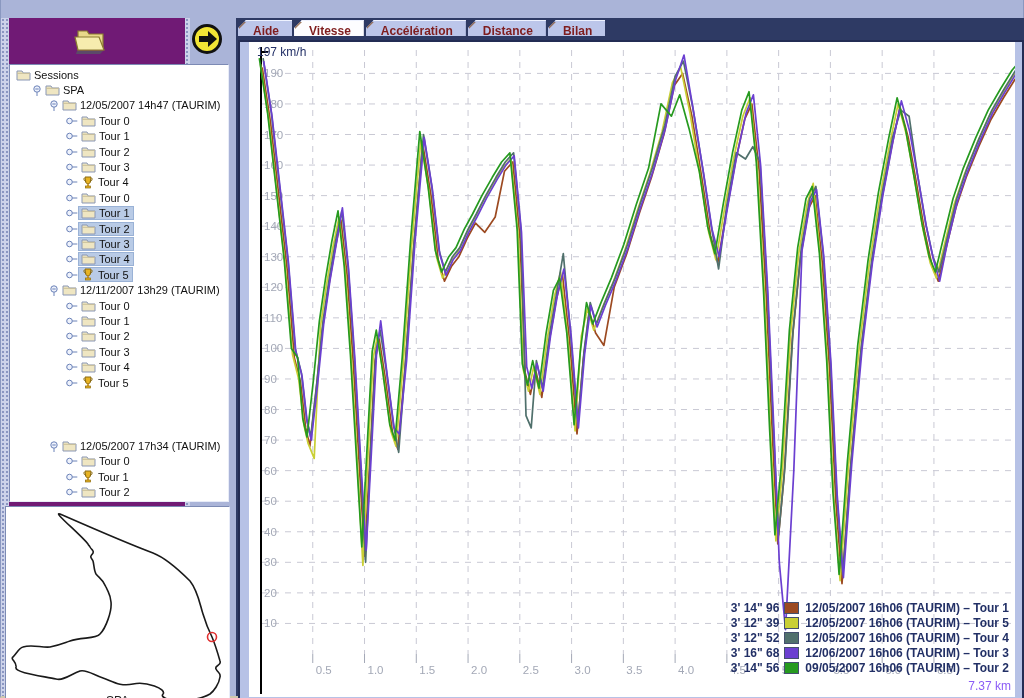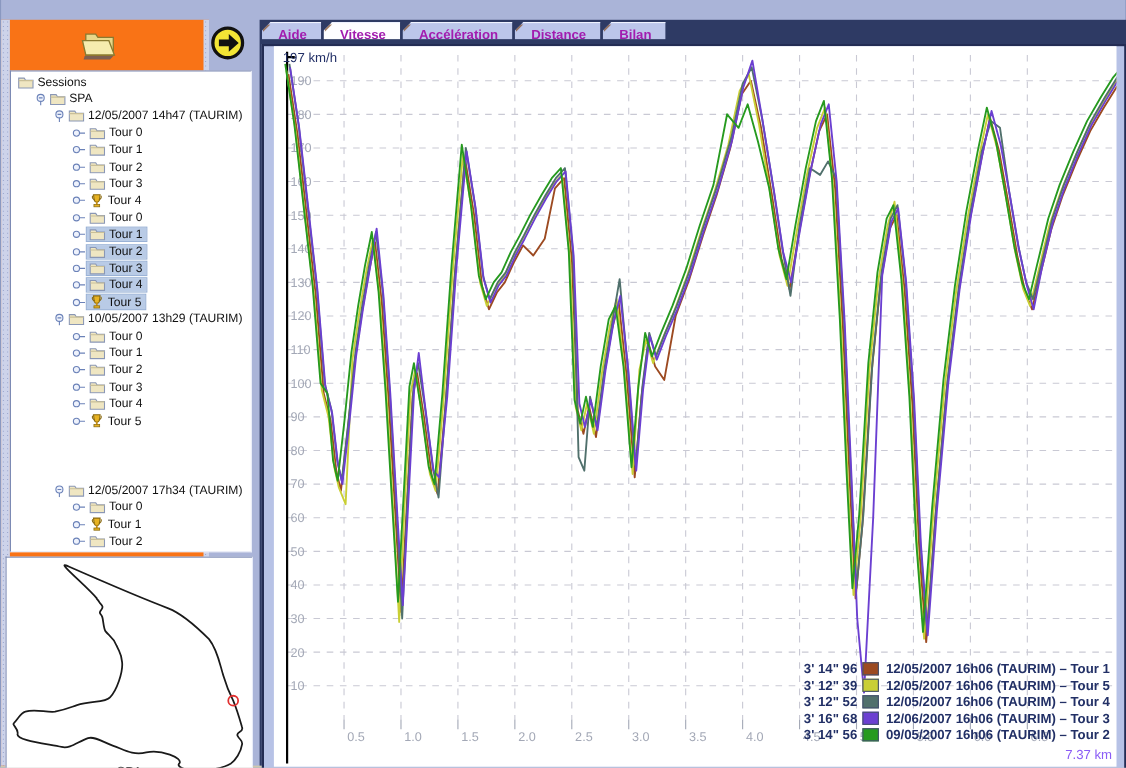--- a/index.html
+++ b/index.html
@@ -14,21 +14,21 @@
     border-bottom:1px solid #3a5e96; }
   .java-icon { position:absolute; left:4px; top:2px; width:14px; height:14px; }
   .win-title { position:absolute; left:442px; top:2px; transform:translateX(-50%);
     color:#ffffff; font-size:12px; font-weight:bold; letter-spacing:0.2px;
     text-shadow:1px 1px 1px rgba(30,50,90,.5); white-space:nowrap; }
   .win-btns { position:absolute; right:4px; top:2px; display:flex; gap:3px; }
   .win-btn { width:14px; height:13px; background:#cfe0f6; border:1px solid #8cabd4;
     border-radius:2px; color:#2a4a8e; font-size:9px; line-height:11px; text-align:center;
     font-weight:bold; cursor:default; }
   
-  .left-col { position:absolute; left:0; top:18px; width:189px; height:678px; background:#f97316; }
+  .left-col { position:absolute; left:0; top:18px; width:189px; height:678px; background:#701a75; }
   .speckle { background:#cdd3ea;
     background-image:radial-gradient(#8a96c2 26%, rgba(0,0,0,0) 27%);
     background-size:4px 4px; }
   .left-edge { position:absolute; left:0; top:0; width:8px; height:100%; }
   .right-edge { position:absolute; right:0; top:0; width:5px; height:100%; }
   .toolbar { position:absolute; left:8px; top:0; width:220px; height:44px; }
   .tool-btn { position:absolute; top:3px; width:40px; height:38px; background:none; border:none; }
   .tree-panel { position:absolute; left:8px; top:46px; width:220px; height:438px;
     background:#ffffff; border:1px solid #7c8ab4; border-bottom-color:#e8ecf8;
     border-right-color:#e8ecf8; overflow:hidden; padding:2px 0 0 1px; }
@@ -39,21 +39,21 @@
   .tree-label { padding:0 3px; }
   .map-panel { position:absolute; left:4px; top:488px; width:225px; height:206px;
     background:#ffffff; border:1px solid #7c8ab4; border-bottom-color:#e8ecf8;
     border-right-color:#e8ecf8; }
   .map-label { position:absolute; left:50%; bottom:3px; transform:translateX(-50%);
     font-size:12px; color:#222; }
   
   .main-panel { position:absolute; left:235px; top:18px; width:788px; height:678px;
     background:#2e3a64; }
   .tabbar { position:absolute; left:2px; top:2px; right:0; height:20px; display:flex; gap:2px; }
-  .tab { height:16px; padding:3px 13px 0 15px; background:#bcc6ea; color:#a21caf;
+  .tab { height:16px; padding:3px 13px 0 15px; background:#bcc6ea; color:#7f1d1d;
     font-size:12px; font-weight:bold;
     clip-path:polygon(8px 0, 100% 0, 100% 100%, 0 100%, 0 8px);
     border-top:1px solid #eef2ff; cursor:default; position:relative; }
   .tab::before { content:""; position:absolute; left:1px; top:1px; width:7px; height:7px;
     background:#8a5a3a; clip-path:polygon(0 0, 100% 0, 0 100%); opacity:.8; }
   .tab.selected { background:#fdfdff; }
   .chart-frame { position:absolute; left:2px; top:22px; width:786px; height:672px;
     background:#b7c2e6; border:2px solid #232c54; }
   .plot { position:absolute; left:9px; top:0px; width:766px; height:655px; background:#ffffff; }
   .plot svg { position:absolute; left:0; top:0; }
@@ -277,21 +277,21 @@
         <div class="tree-row" style="padding-left: 37px;">
           <svg class="hicon" width="12" height="12" viewBox="0 0 12 12">
             <circle cx="6" cy="5" r="3.2" fill="#eef2fc" stroke="#6b82b8"></circle>
             <path d="M6 8.2 L6 12 M4.3 5 l3.4 0" stroke="#6b82b8" fill="none"></path>
           </svg>
           <span class="" style="display:flex;align-items:center">
             <svg class="hicon" width="15" height="12" viewBox="0 0 15 12" style="margin-left:2px">
               <path d="M1 2 l5 0 1.3 2 6.7 0 0 7 -13 0z" fill="#efe6c2" stroke="#8a97b5"></path>
               <path d="M1 4.3 l13 0" stroke="#c9bf98" fill="none"></path>
             </svg>
-            <span class="tree-label">10/05/2007 13h29 (TAURIM)</span>
+            <span class="tree-label">12/11/2007 13h29 (TAURIM)</span>
           </span>
         </div>
         <div class="tree-row" style="padding-left: 54px;">
           <svg class="hicon" width="14" height="12" viewBox="0 0 14 12">
             <circle cx="4.5" cy="6" r="2.8" fill="#eef2fc" stroke="#6b82b8"></circle>
             <path d="M7.3 6 l5 0" stroke="#6b82b8"></path>
           </svg>
           <span class="" style="display:flex;align-items:center">
             <svg class="hicon" width="15" height="12" viewBox="0 0 15 12" style="margin-left:2px">
               <path d="M1 2 l5 0 1.3 2 6.7 0 0 7 -13 0z" fill="#efe6c2" stroke="#8a97b5"></path>

